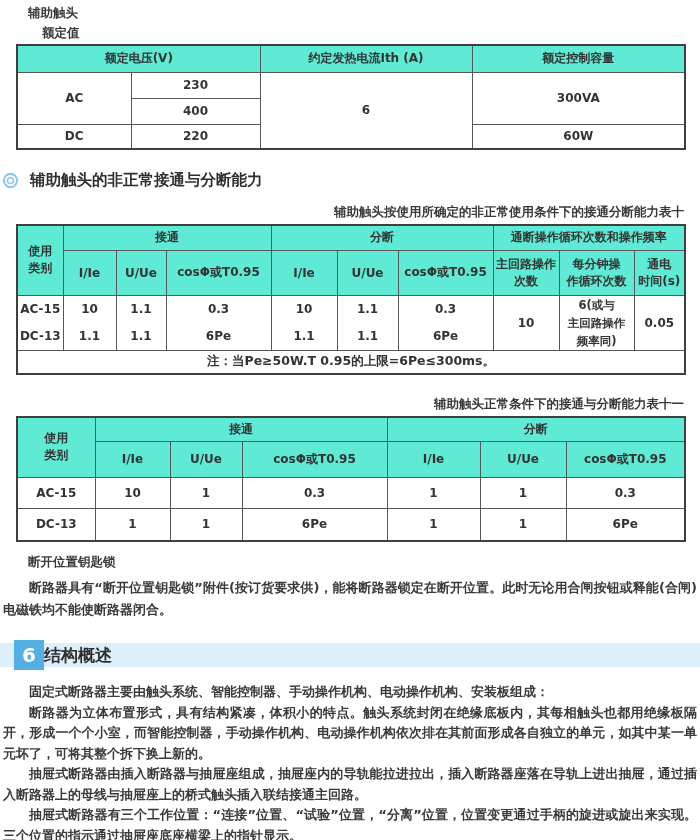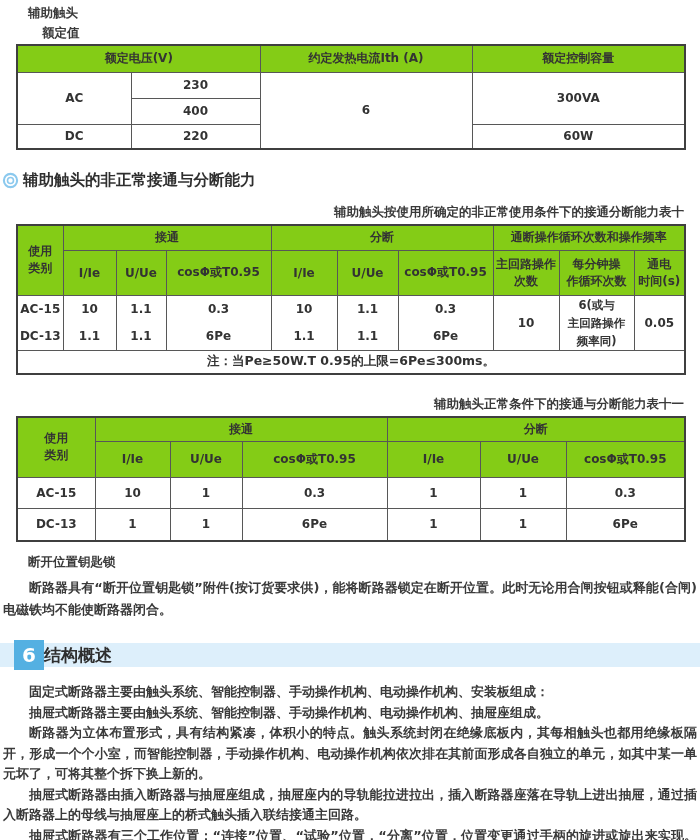--- a/index.html
+++ b/index.html
@@ -8,24 +8,24 @@
     width:700px; height:840px; overflow:hidden;
     background:#ffffff; color:#3a3a3a;
     font-family:"DejaVu Sans", sans-serif;
     font-weight:bold;
   }
   .h-top { font-size:12.5px; margin:5px 0 0 28px; }
   .h-sub { font-size:12.5px; margin:3px 0 2px 42px; }
 
   table { border-collapse:collapse; table-layout:fixed; margin-left:16px; width:668px; border:2px solid #3f3f3f; }
   th, td { border:1px solid #575757; text-align:center; vertical-align:middle; font-size:12px; font-weight:bold; padding:0; color:#333; }
-  th { background:#84cc16; font-weight:bold; }
+  th { background:#5eead4; font-weight:bold; }
   td { background:#ffffff; }
 
-  .sec-heading { display:flex; align-items:center; gap:4px; margin:20px 0 0 2px; font-size:15.5px; color:#2f2f2f; }
+  .sec-heading { display:flex; align-items:center; gap:11px; margin:20px 0 0 2px; font-size:15.5px; color:#2f2f2f; }
   .caption-row { display:flex; justify-content:flex-end; align-items:flex-end; margin:13px 16px 3px 16px; font-size:12.5px; }
 
   .t10 .stack2 div { line-height:27px; }
   .t10 .freq div { line-height:18px; font-size:11.5px; }
   .t10 .note-cell { font-size:12.5px; height:24px; }
 
   .keylock-h { font-size:12.5px; margin:12px 0 0 28px; }
   .keylock-p { font-size:13px; line-height:22px; margin:6px 3px 0 3px; text-indent:2em; text-align:justify; }
 
   .banner { position:relative; width:700px; height:24px; background:#ddeffb; margin-top:22px; }
@@ -228,17 +228,16 @@
 <div class="keylock-h">断开位置钥匙锁</div>
 <p class="keylock-p">断路器具有“断开位置钥匙锁”附件(按订货要求供)，能将断路器锁定在断开位置。此时无论用合闸按钮或释能(合闸)电磁铁均不能使断路器闭合。</p>
 
 <div class="banner">
   <div class="num-box">6</div>
   <div class="sec-title">结构概述</div>
 </div>
 
 <div class="body-text">
   <p>固定式断路器主要由触头系统、智能控制器、手动操作机构、电动操作机构、安装板组成：</p>
-  <p>抽屉式断路器主要由触头系统、智能控制器、手动操作机构、电动操作机构、抽屉座组成。</p>
   <p>断路器为立体布置形式，具有结构紧凑，体积小的特点。触头系统封闭在绝缘底板内，其每相触头也都用绝缘板隔开，形成一个个小室，而智能控制器，手动操作机构、电动操作机构依次排在其前面形成各自独立的单元，如其中某一单元坏了，可将其整个拆下换上新的。</p>
   <p>抽屉式断路器由插入断路器与抽屉座组成，抽屉座内的导轨能拉进拉出，插入断路器座落在导轨上进出抽屉，通过插入断路器上的母线与抽屉座上的桥式触头插入联结接通主回路。</p>
   <p>抽屉式断路器有三个工作位置：“连接”位置、“试验”位置，“分离”位置，位置变更通过手柄的旋进或旋出来实现。三个位置的指示通过抽屉座底座横梁上的指针显示。</p>
 </div>
 
 </body></html>

